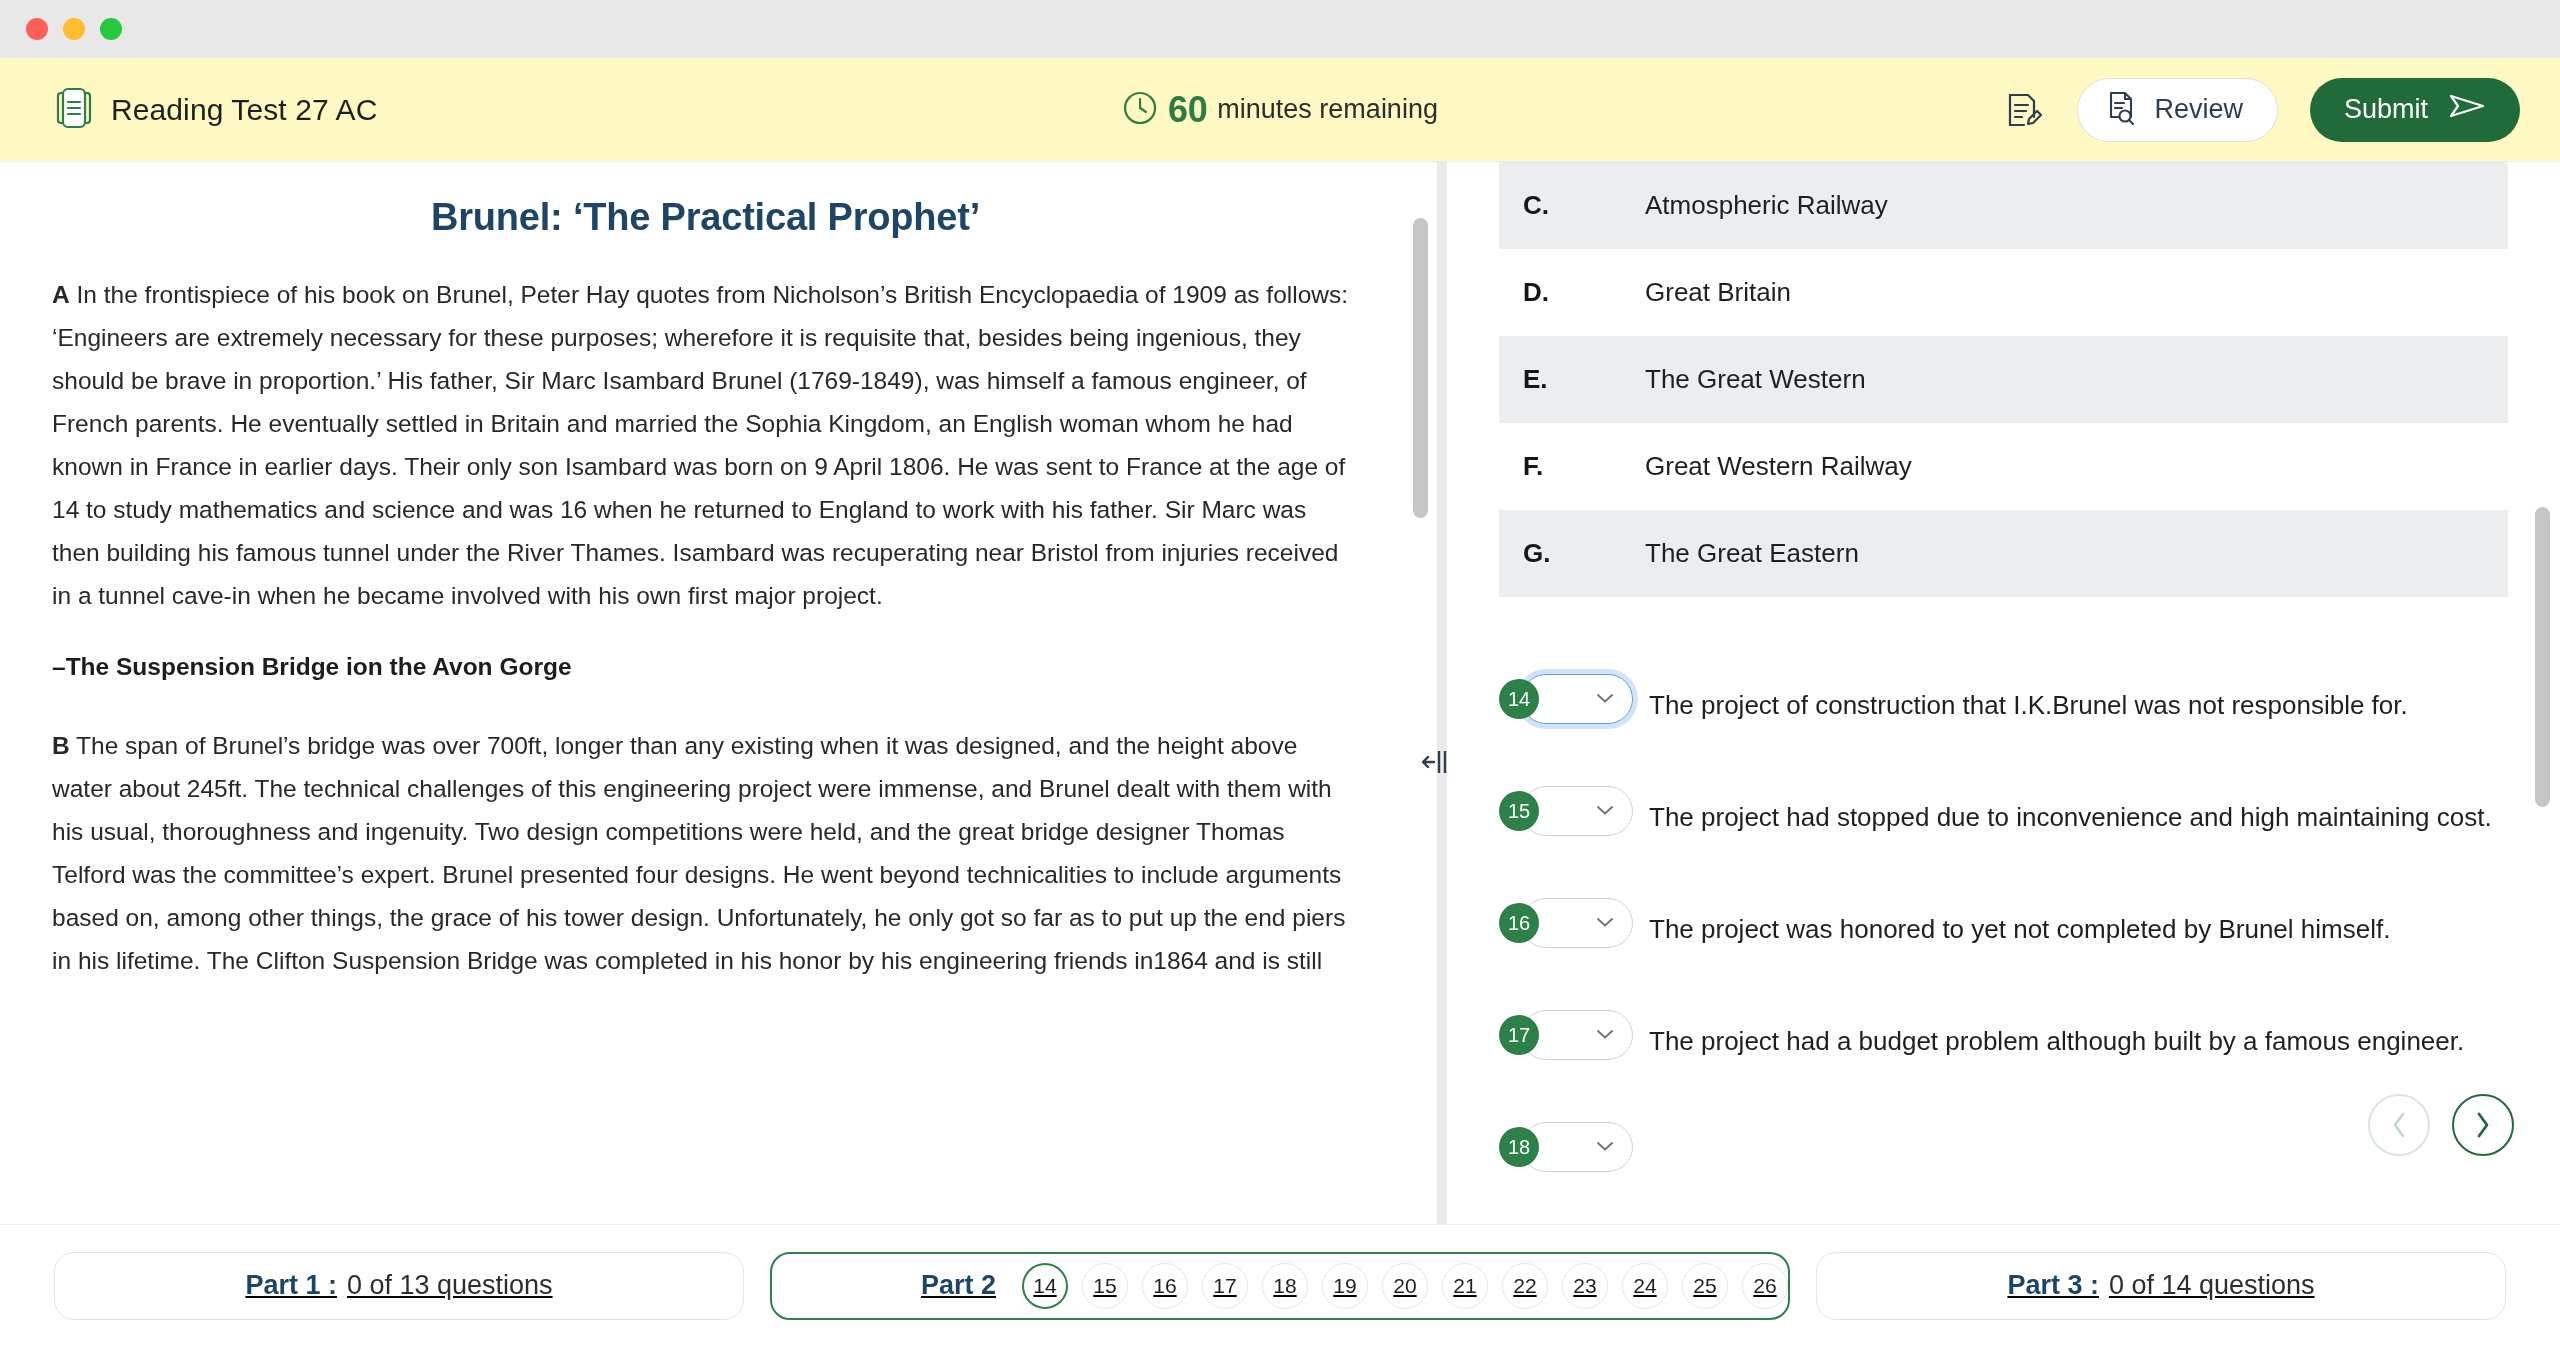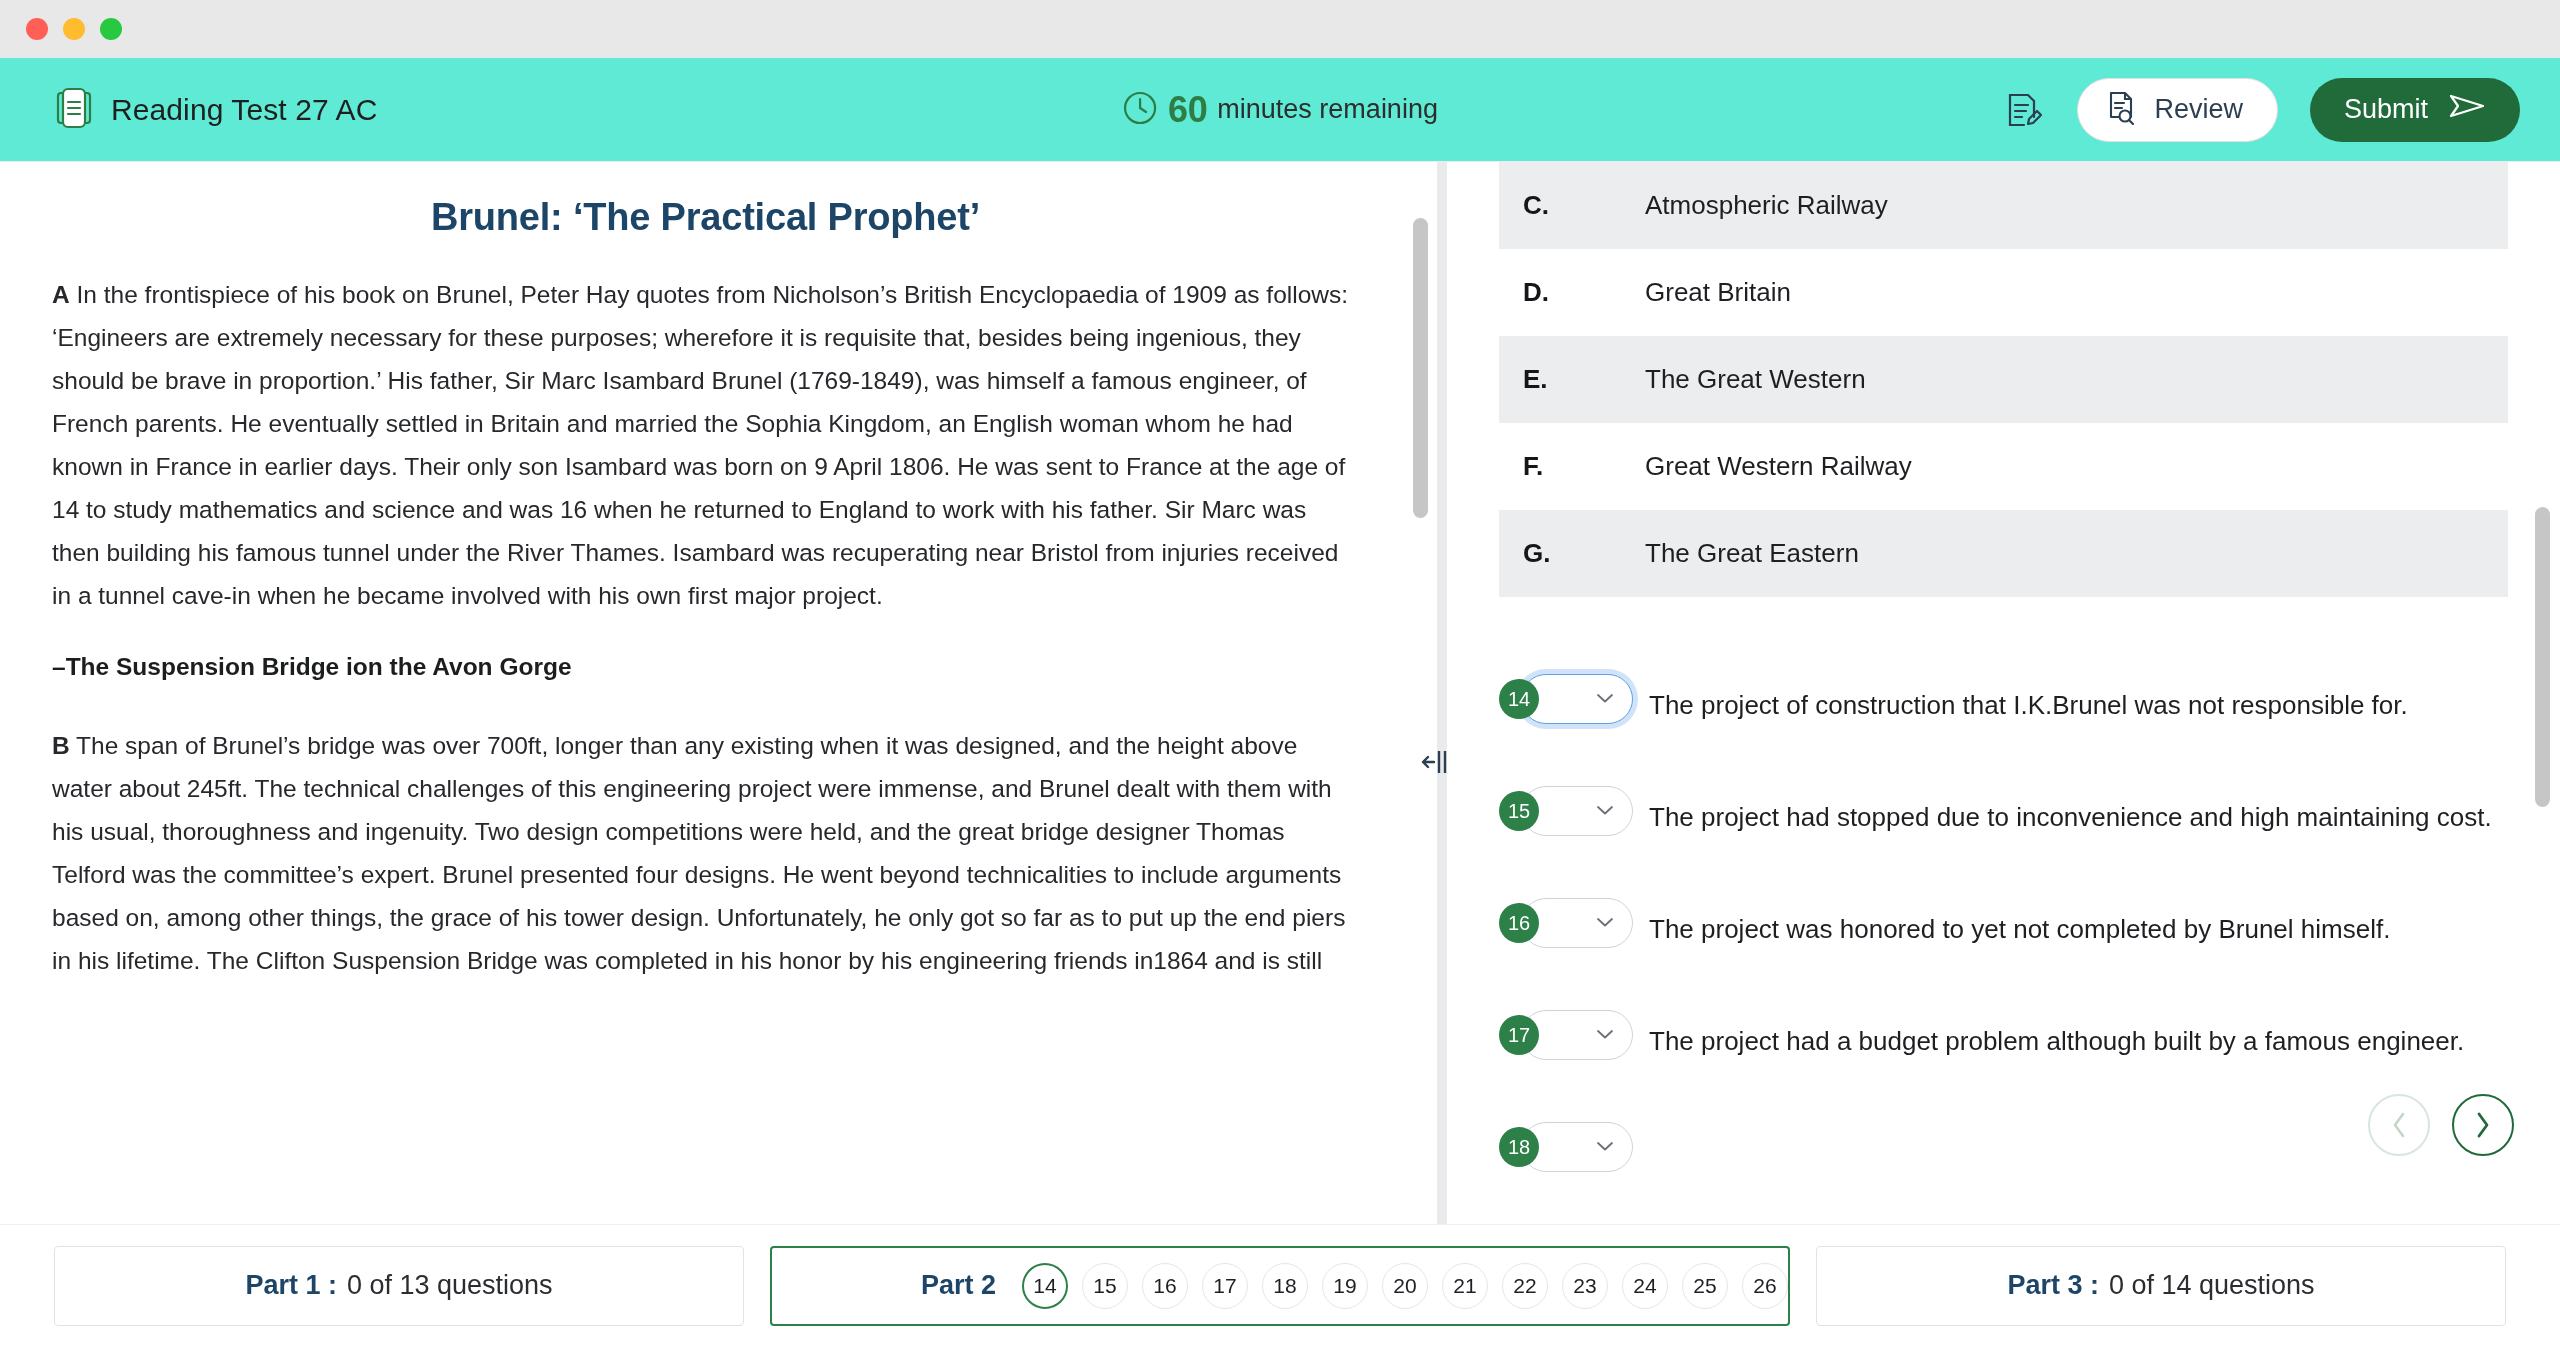--- a/index.html
+++ b/index.html
@@ -20,21 +20,21 @@
     gap: 15px;
   }
   .tl { width: 22px; height: 22px; border-radius: 50%; }
   .tl-red { background: #ff5f57; }
   .tl-yellow { background: #febc2e; }
   .tl-green { background: #28c840; }
 
   
   .appheader {
     height: 104px;
-    background: #5eead4;
+    background: #fef9c3;
     display: flex;
     align-items: center;
     position: relative;
     border-bottom: 1px solid #ececec;
   }
   .brand {
     display: flex; align-items: center; gap: 18px;
     margin-left: 55px;
   }
   .brand-title {
@@ -247,28 +247,29 @@
     height: 122px;
     background: #ffffff;
     display: flex;
     align-items: center;
     justify-content: center;
     gap: 26px;
     padding: 0 52px;
     border-top: 1px solid #f0f0f0;
   }
   .part-card {
-    height: 80px;
+    height: 68px;
     border: 1.6px solid #e3e3e3;
-    border-radius: 4px;
+    border-radius: 20px;
     display: flex;
     align-items: center;
     justify-content: center;
     background: #fff;
     cursor: pointer;
+    text-decoration: underline;
   }
   .part-card.p1 { width: 690px; }
   .part-card.p3 { width: 690px; }
   .part-card.active {
     border: 2px solid #2e8049;
     width: 1020px;
     justify-content: flex-end;
     padding-left: 56px;
     gap: 14px;
   }

